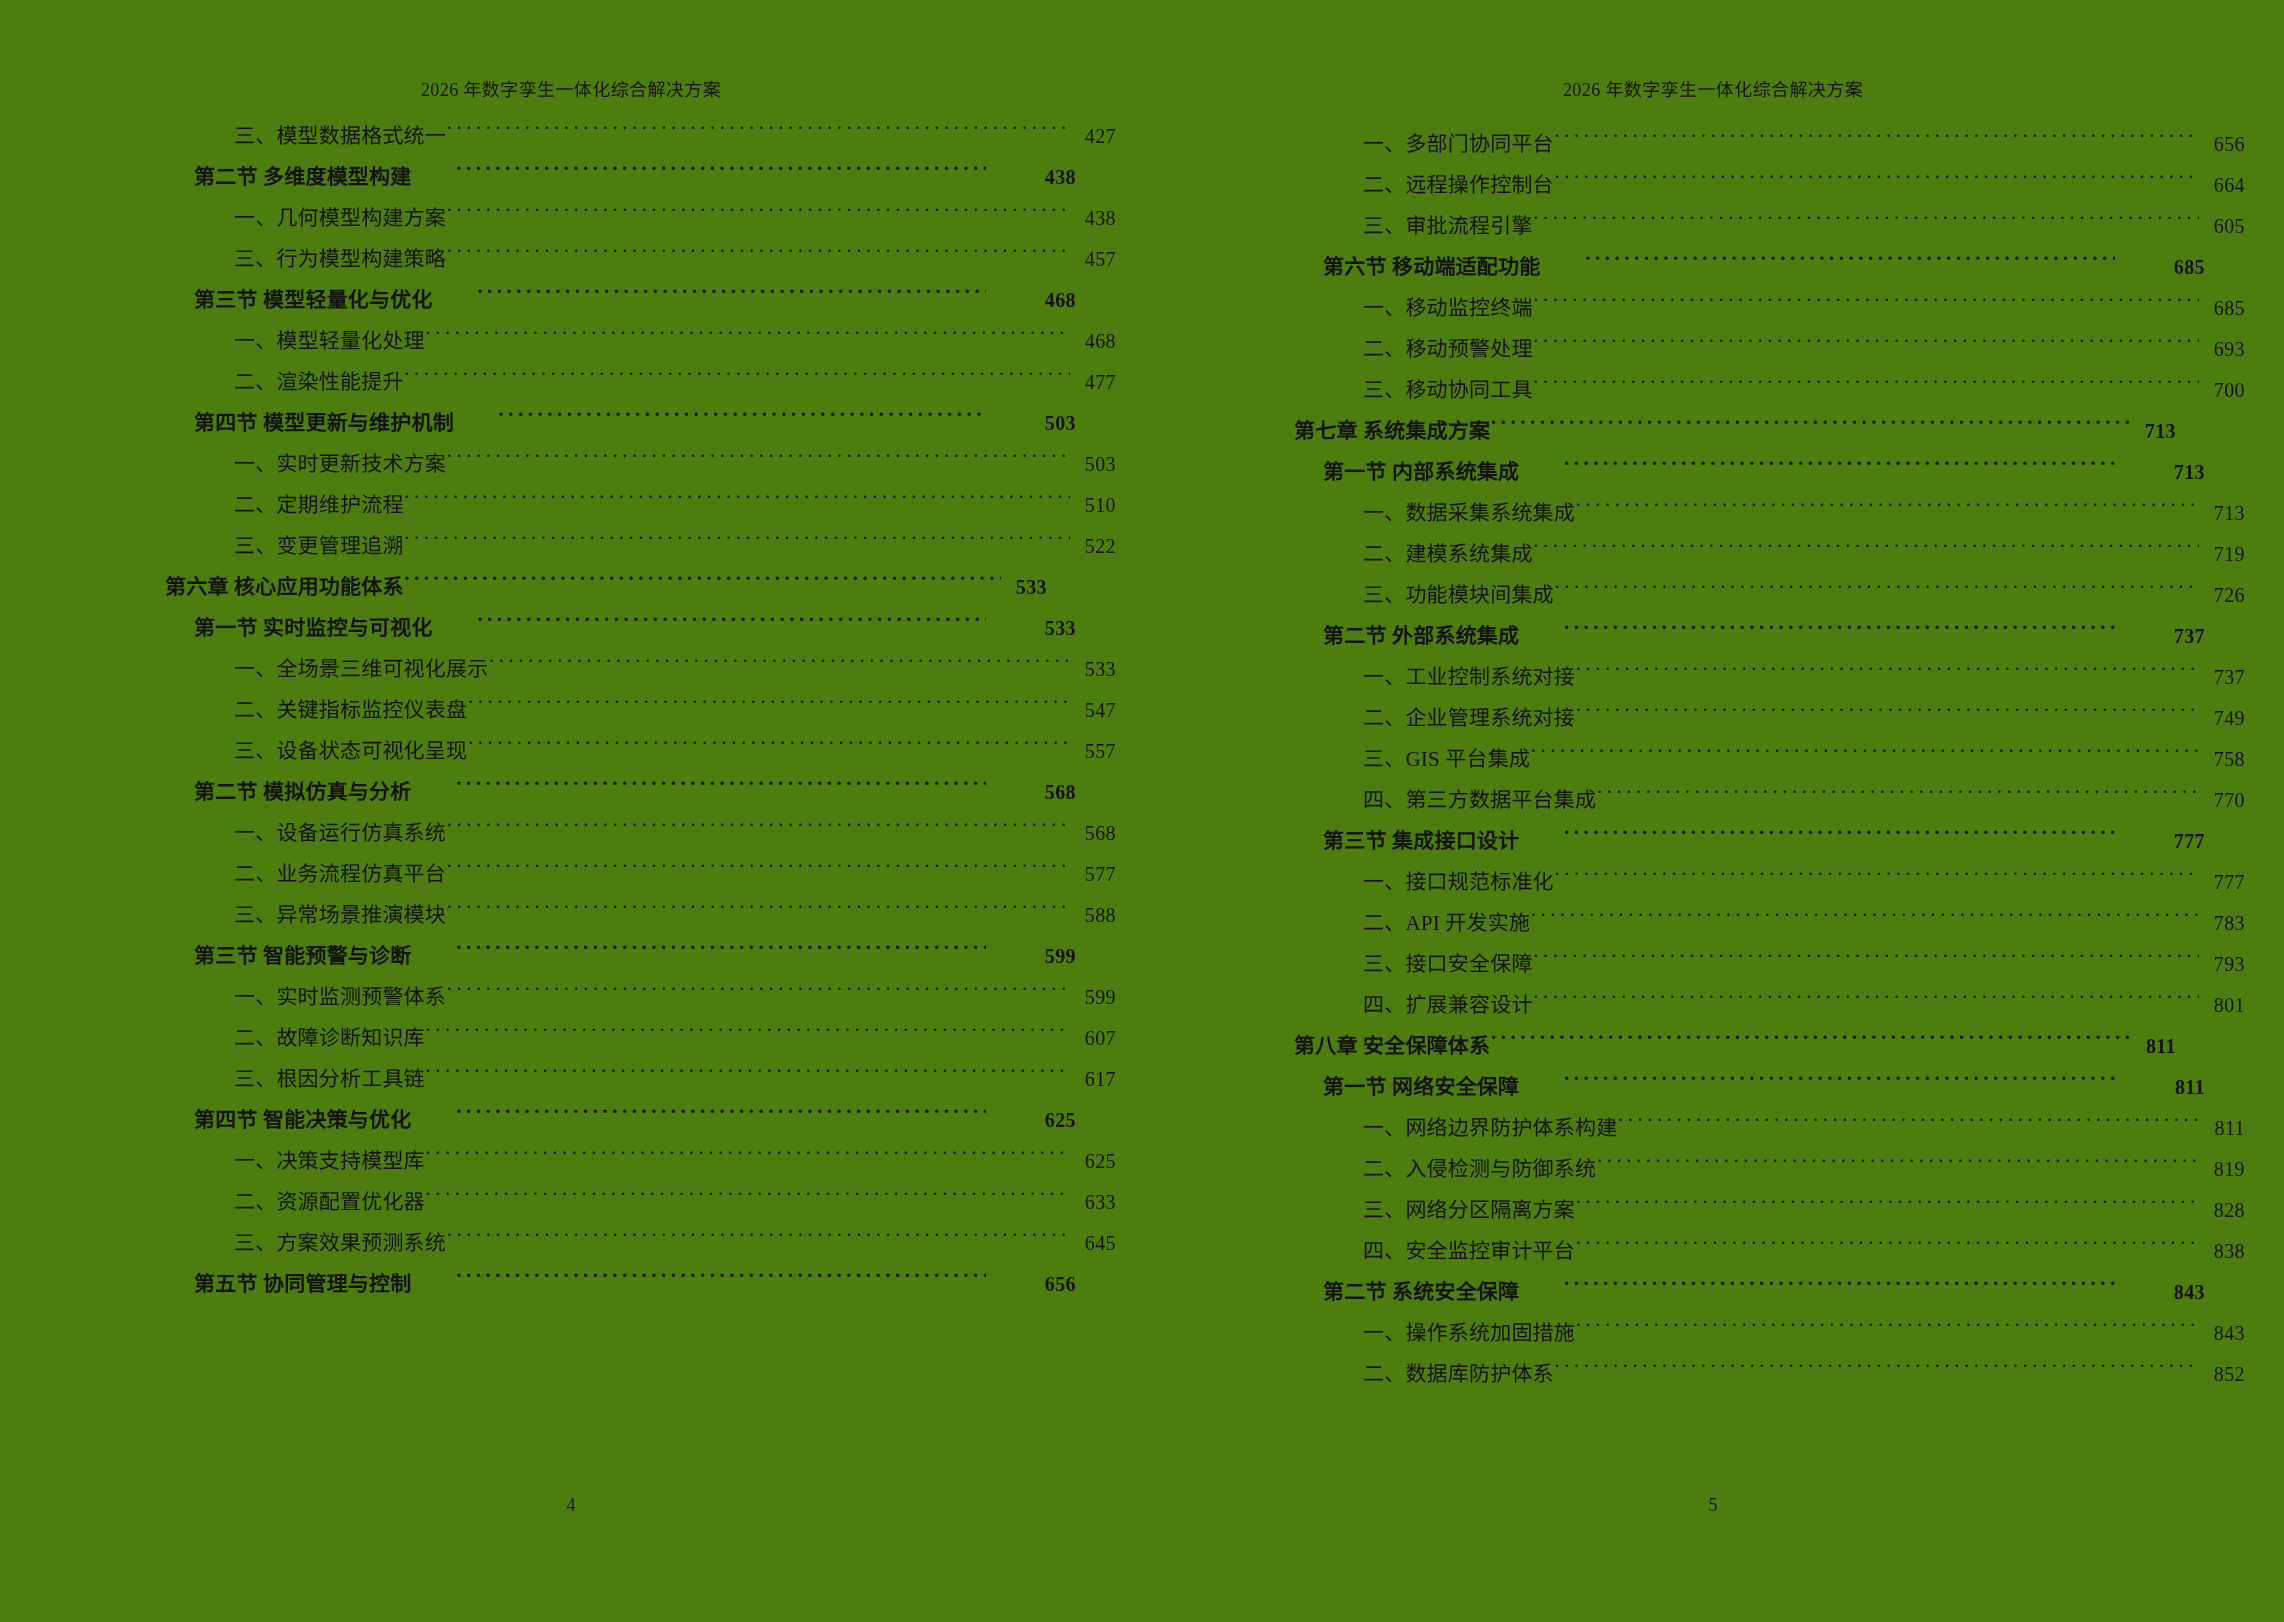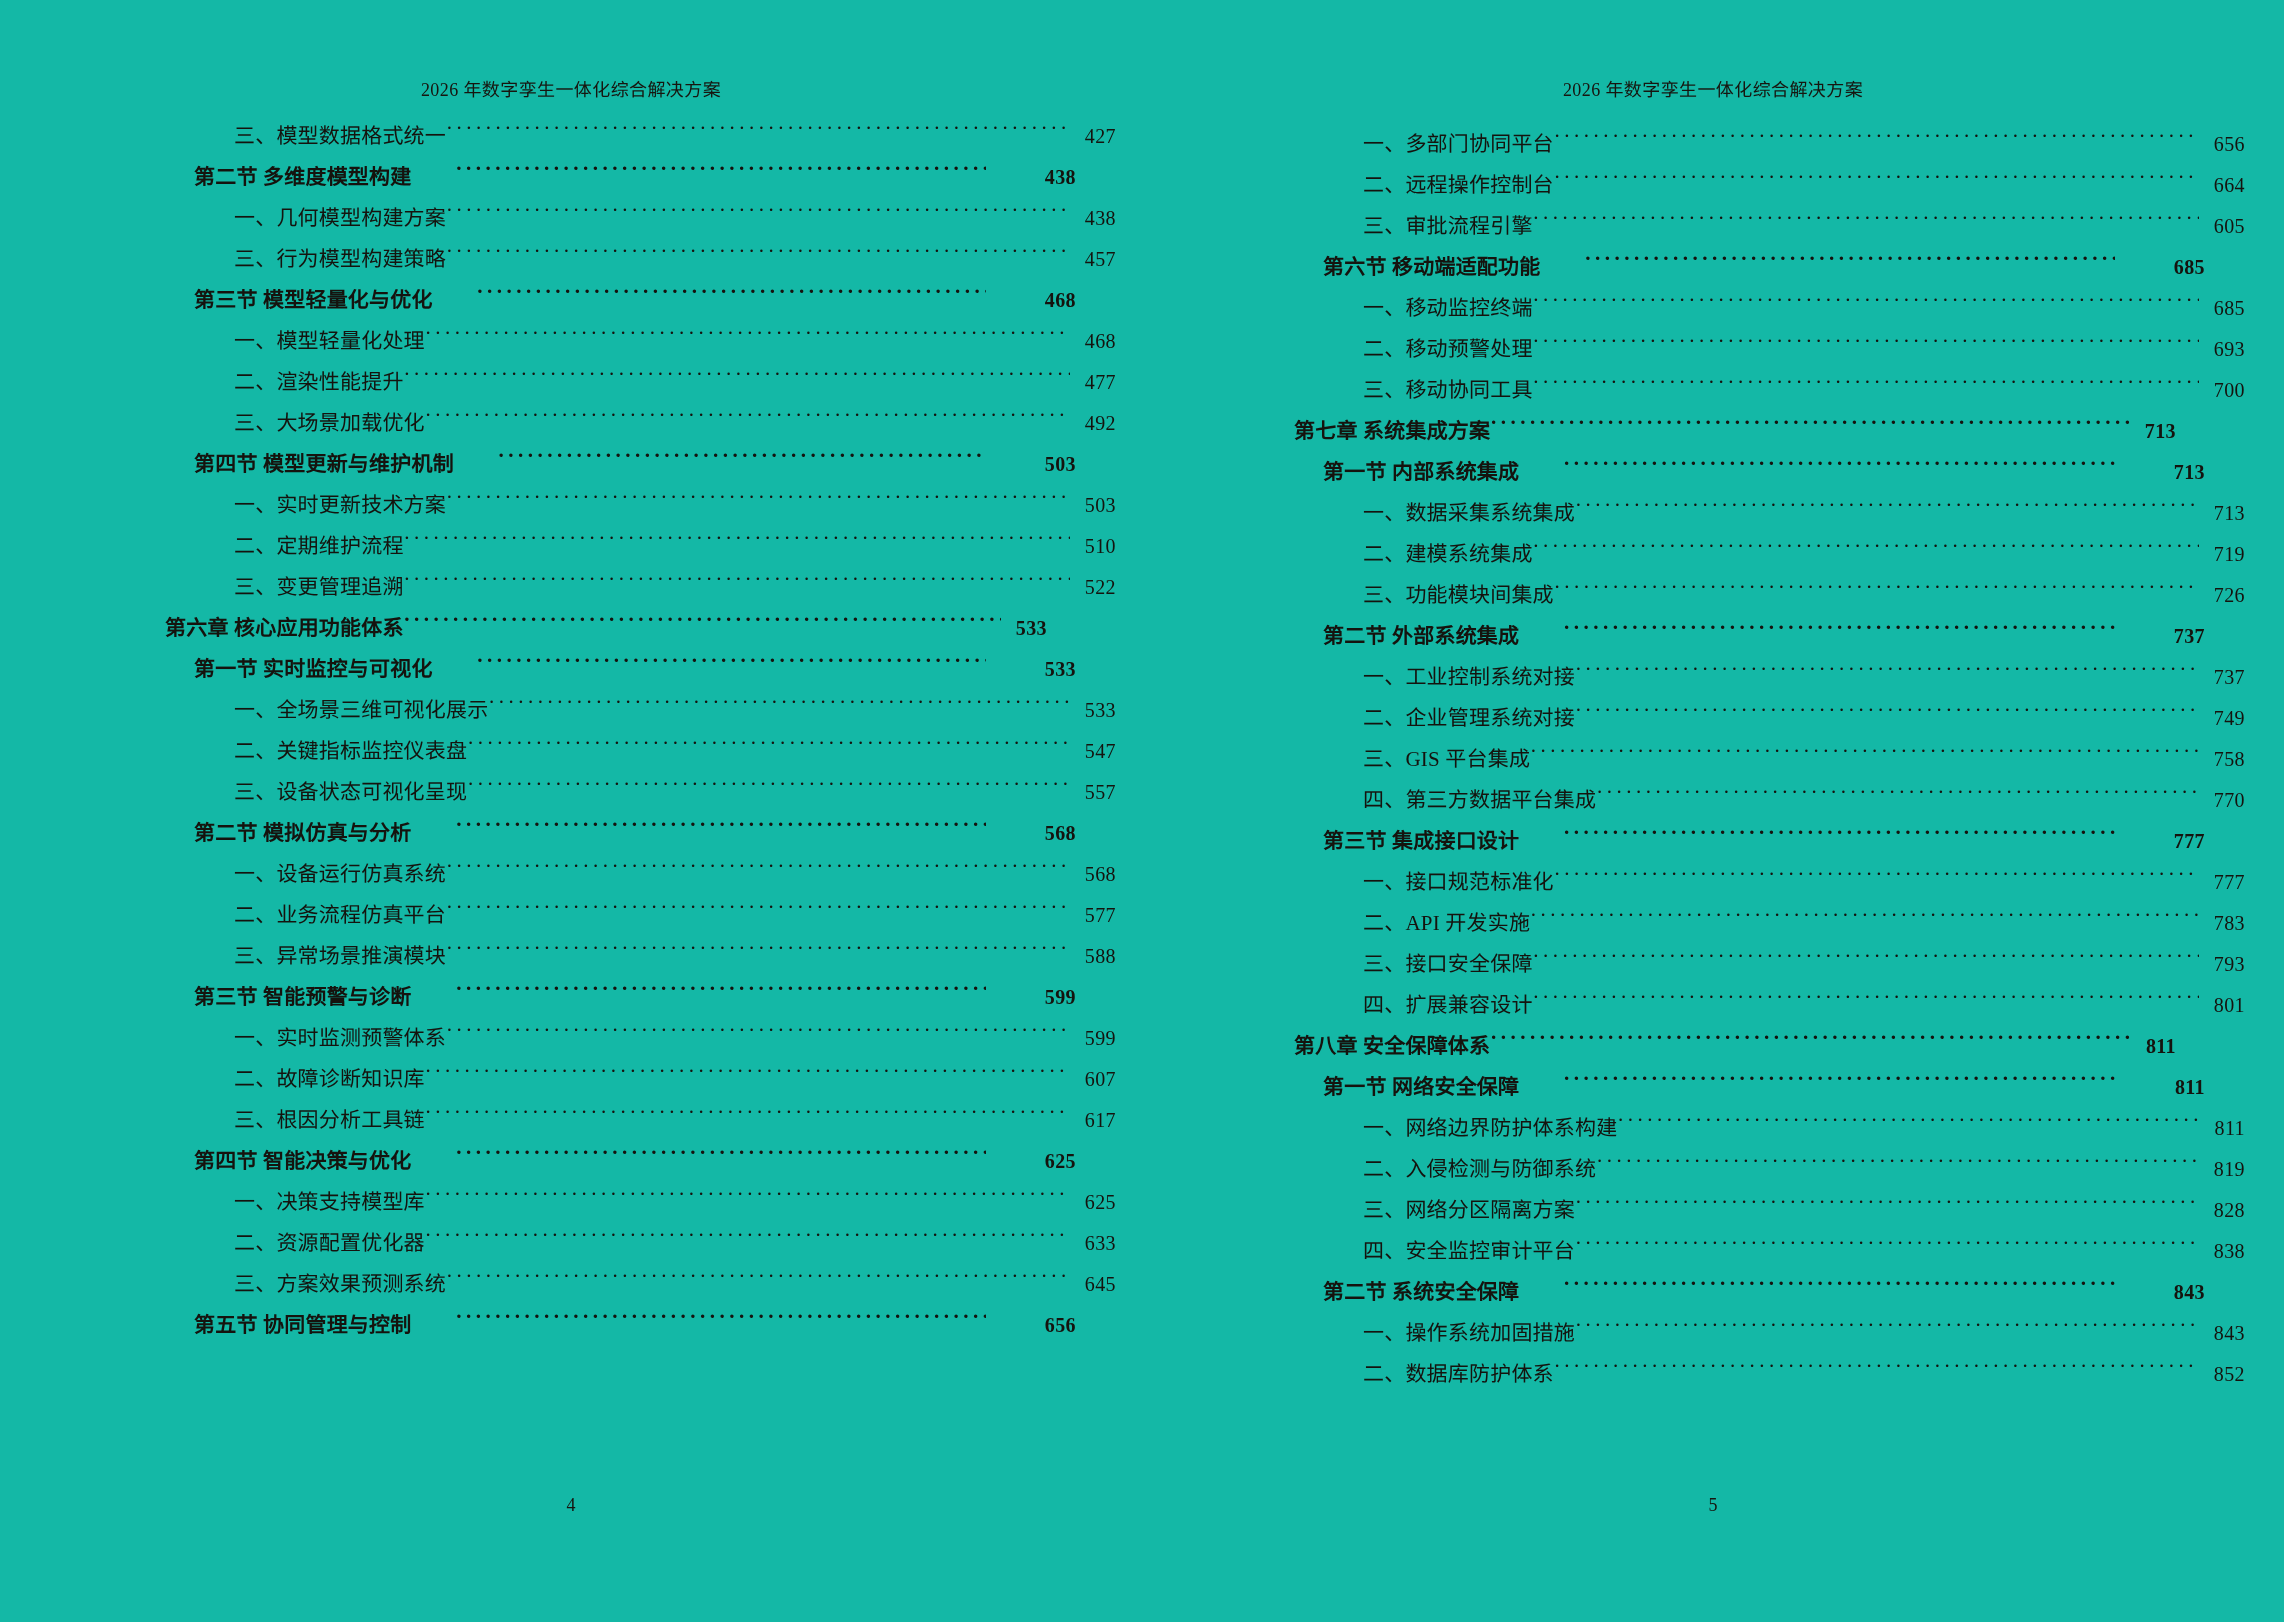--- a/index.html
+++ b/index.html
@@ -14,21 +14,21 @@
     height: 1623px;
     background: #ffffff;
     overflow: hidden;
     font-family: "Liberation Serif", "DejaVu Serif", serif;
     color: #141414;
   }
   .sheet {
     position: absolute;
     top: 0;
     height: 1623px;
-    background: #14b8a6;
+    background: #4d7c0f;
   }
   .sheet-left  { left: 0px;    width: 1142px; }
   .sheet-right { left: 1142px; width: 1142px; }
 
   .running-header {
     position: absolute;
     top: 75px;
     width: 100%;
     text-align: center;
     font-size: 18px;
@@ -140,25 +140,20 @@
         <div class="toc-row lvl-subsection">
           <span class="title">一、模型轻量化处理</span>
           <span class="leader"></span>
           <span class="pageno">468</span>
         </div>
         <div class="toc-row lvl-subsection">
           <span class="title">二、渲染性能提升</span>
           <span class="leader"></span>
           <span class="pageno">477</span>
         </div>
-        <div class="toc-row lvl-subsection">
-          <span class="title">三、大场景加载优化</span>
-          <span class="leader"></span>
-          <span class="pageno">492</span>
-        </div>
         <div class="toc-row lvl-section">
           <span class="title">第四节 模型更新与维护机制</span>
           <span class="leader"></span>
           <span class="pageno">503</span>
         </div>
         <div class="toc-row lvl-subsection">
           <span class="title">一、实时更新技术方案</span>
           <span class="leader"></span>
           <span class="pageno">503</span>
         </div>

